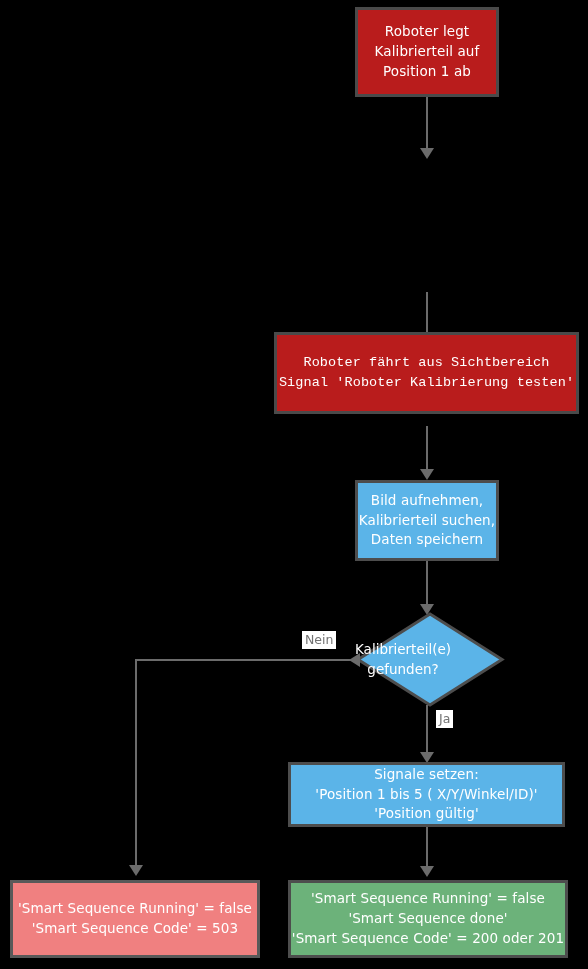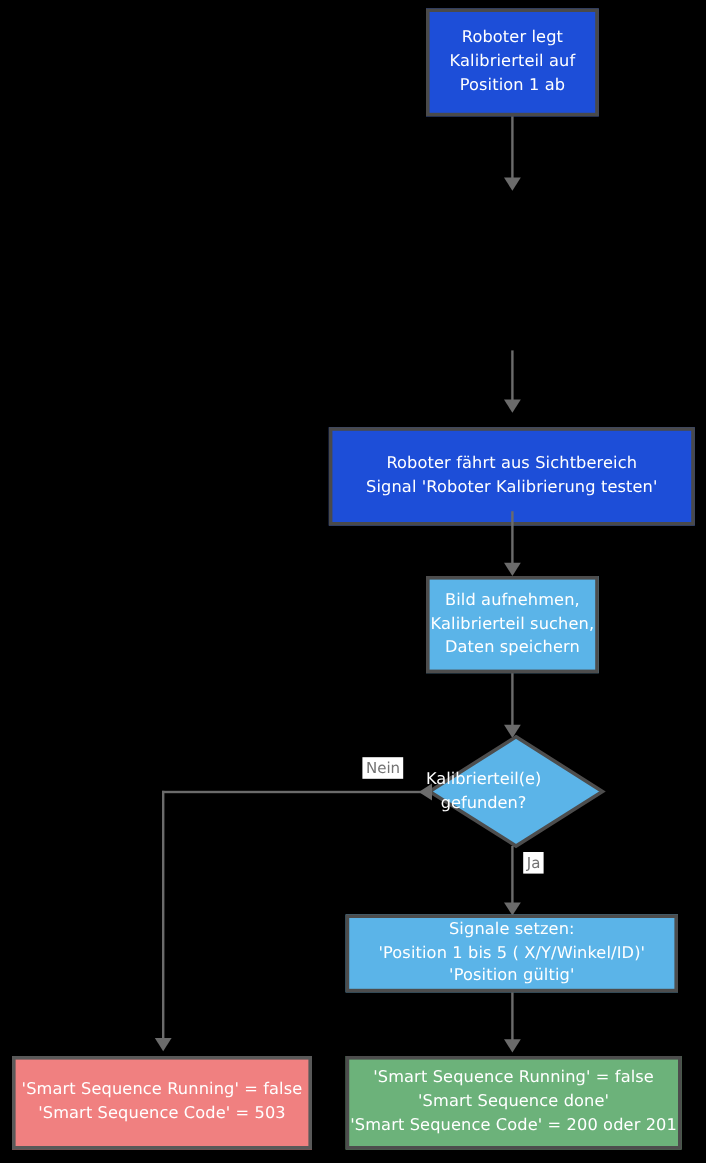--- a/index.html
+++ b/index.html
@@ -25,21 +25,21 @@
     justify-content: center;
     text-align: center;
     color: #ffffff;
     font-size: 13.5px;
     line-height: 1.48;
     border: 3px solid #4d4d4d;
     white-space: pre-line;
     letter-spacing: 0.1px;
   }
   .node.process-gray {
-    background: #1d4ed8;
+    background: #b91c1c;
     border-color: #4a4a4a;
   }
   .node.process-blue {
     background: #5bb4e8;
     border-color: #4d4d4d;
   }
   .node.term-red {
     background: #f08080;
     border-color: #595959;
   }
@@ -106,21 +106,21 @@
 Kalibrierteil auf
 Position 1 ab</div>
 
   <div class="conn v" style="left:426px; top:97px; height:52px;"></div>
   <div class="arrowhead" style="left:420px; top:148px;"></div>
 
 
   <div class="conn v" style="left:426px; top:292px; height:42px;"></div>
   <div class="arrowhead" style="left:420px; top:333px;"></div>
 
-  <div class="node process-gray" style="left:274px; top:356px; width:305px; height:82px;">Roboter fährt aus Sichtbereich
+  <div class="node process-gray" style="left:274px; top:332px; width:305px; height:82px;font-family:Liberation Mono, monospace;">Roboter fährt aus Sichtbereich
 Signal 'Roboter Kalibrierung testen'</div>
 
   <div class="conn v" style="left:426px; top:426px; height:44px;"></div>
   <div class="arrowhead" style="left:420px; top:469px;"></div>
 
   <div class="node process-blue" style="left:355px; top:480px; width:144px; height:81px;">Bild aufnehmen,
 Kalibrierteil suchen,
 Daten speichern</div>
 
   <div class="conn v" style="left:426px; top:561px; height:44px;"></div>

